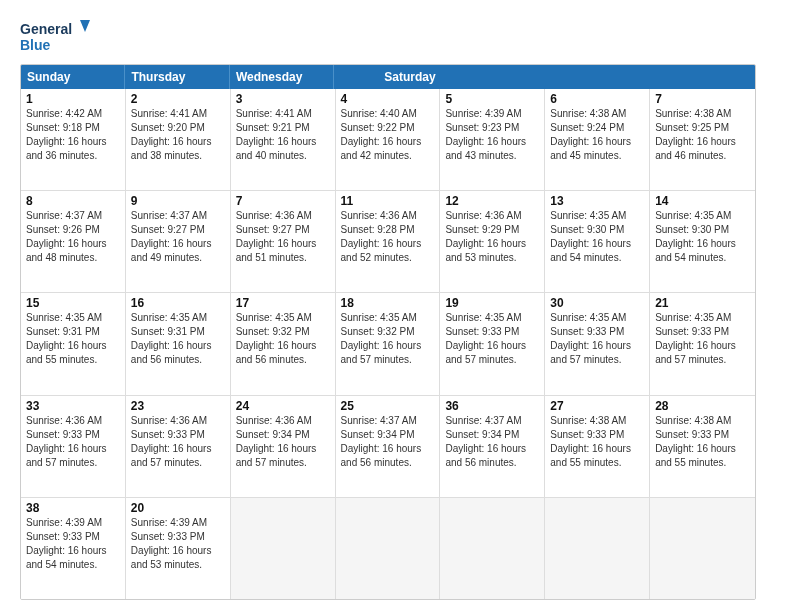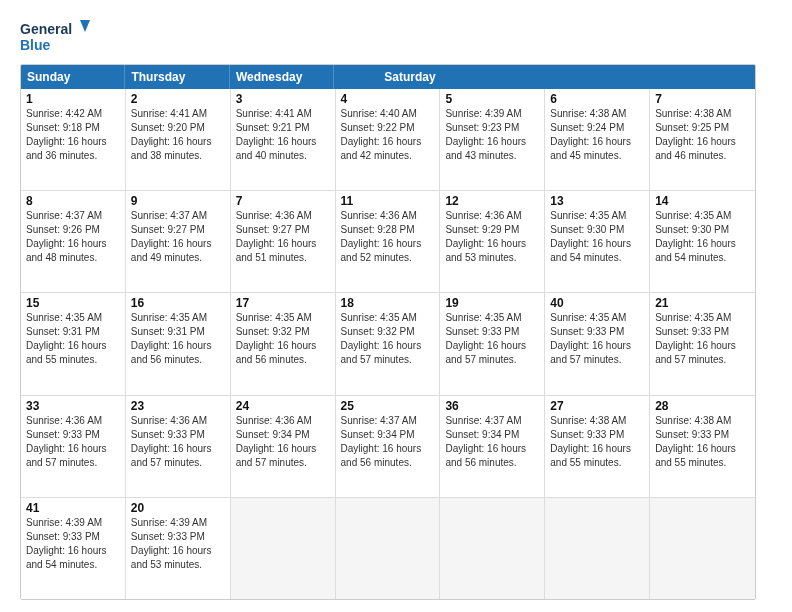--- a/index.html
+++ b/index.html
@@ -257,21 +257,21 @@
 and 57 minutes.</div>
           </div>
           <div class="cal-cell">
             <div class="day-num">19</div>
             <div class="cell-info" style="white-space: pre-line;">Sunrise: 4:35 AM
 Sunset: 9:33 PM
 Daylight: 16 hours
 and 57 minutes.</div>
           </div>
           <div class="cal-cell">
-            <div class="day-num">40</div>
+            <div class="day-num">30</div>
             <div class="cell-info" style="white-space: pre-line;">Sunrise: 4:35 AM
 Sunset: 9:33 PM
 Daylight: 16 hours
 and 57 minutes.</div>
           </div>
           <div class="cal-cell">
             <div class="day-num">21</div>
             <div class="cell-info" style="white-space: pre-line;">Sunrise: 4:35 AM
 Sunset: 9:33 PM
 Daylight: 16 hours
@@ -324,21 +324,21 @@
           <div class="cal-cell">
             <div class="day-num">28</div>
             <div class="cell-info" style="white-space: pre-line;">Sunrise: 4:38 AM
 Sunset: 9:33 PM
 Daylight: 16 hours
 and 55 minutes.</div>
           </div>
         </div>
         <div class="cal-row">
           <div class="cal-cell">
-            <div class="day-num">41</div>
+            <div class="day-num">38</div>
             <div class="cell-info" style="white-space: pre-line;">Sunrise: 4:39 AM
 Sunset: 9:33 PM
 Daylight: 16 hours
 and 54 minutes.</div>
           </div>
           <div class="cal-cell">
             <div class="day-num">20</div>
             <div class="cell-info" style="white-space: pre-line;">Sunrise: 4:39 AM
 Sunset: 9:33 PM
 Daylight: 16 hours

